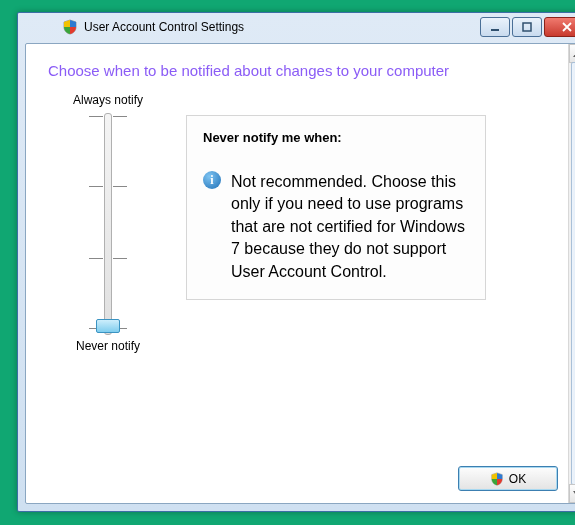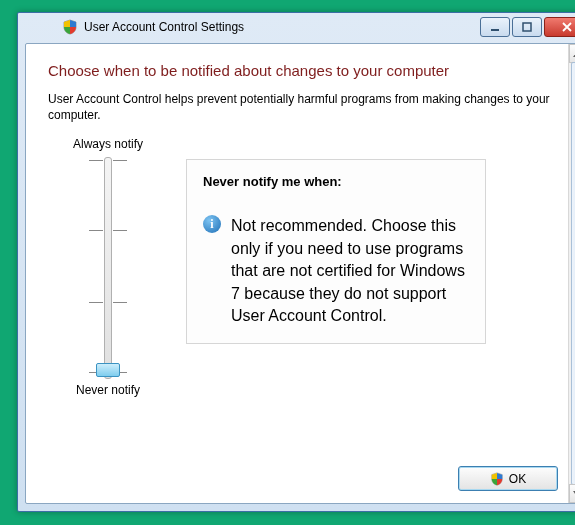--- a/index.html
+++ b/index.html
@@ -7,21 +7,21 @@
 .watermark{position:absolute;top:50%;left:50%;width:320px;height:320px;transform:translate(-50%,-50%);border-radius:50%;background:radial-gradient(circle,#66c6a0 0%,#55bd94 70%,#10a772 100%);opacity:0.55;z-index:0;}
 .window{position:absolute;left:17px;top:12px;width:540px;height:498px;border:1px solid #3b6ea5;border-radius:2px;background:linear-gradient(#dfeaf6,#cfe0f1);box-shadow:0 0 6px rgba(0,0,0,0.3);z-index:1;padding-left:36px;}
 .titlebar{height:28px;display:flex;align-items:center;padding:0 4px 0 8px;}
 .app-icon{width:16px;height:16px;margin-right:6px;}
 .title-text{color:#000;font-size:12px;flex:1;}
 .win-controls{display:flex;gap:2px;}
 .wbtn{width:28px;height:18px;border:1px solid #4a6f97;border-radius:3px;background:linear-gradient(#eaf2fb,#c9dbef);display:flex;align-items:center;justify-content:center;cursor:default;}
 .wbtn.close{width:44px;background:linear-gradient(#f07a6f,#c83a2e);border-color:#8a2219;}
 .wbtn svg{display:block;}
 .client{position:absolute;left:7px;top:30px;right:7px;bottom:7px;background:#fff;border:1px solid #8aa6c1;border-radius:2px;padding:18px 10px 10px 22px;box-sizing:border-box;}
-.headline{color:#7f1d1d;font-size:15px;margin:0 0 12px 0;font-weight:400;}
+.headline{color:#8b5cf6;font-size:15px;margin:0 0 12px 0;font-weight:400;}
 .para{color:#000;font-size:12px;margin:0 0 2px 0;line-height:1.35;}
 .link{color:#0066cc;text-decoration:underline;cursor:pointer;font-size:12px;}
 .slider-area{margin-top:14px;display:flex;align-items:flex-start;gap:18px;}
 .slider-col{display:flex;flex-direction:column;align-items:center;width:120px;}
 .lbl{font-size:12px;color:#000;margin-bottom:6px;}
 .lbl.bottom{margin-top:6px;margin-bottom:0;}
 .track-wrap{position:relative;height:220px;width:50px;display:flex;justify-content:center;}
 .track{width:6px;height:220px;background:linear-gradient(#f4f4f4,#e0e0e0);border:1px solid #b0b0b0;border-radius:3px;position:relative;}
 .tick{position:absolute;width:14px;height:1px;background:#888;left:-16px;}
 .tick.r{left:auto;right:-16px;}
@@ -85,21 +85,20 @@
         </div>
       <div class="sb-thumb"></div>
       <div class="sb-btn" style="position:absolute;bottom:0;left:0;right:0">
           <svg width="9" height="6">
             <path d="M4.5 6 L9 0 H0 Z" fill="#606060"></path>
           </svg>
         </div>
     </div>
 
     <h1 class="headline">Choose when to be notified about changes to your computer</h1>
-    <p class="para">User Account Control helps prevent potentially harmful programs from making changes to your computer.</p>
 
     <div class="slider-area">
       <div class="slider-col">
         <div class="lbl">Always notify</div>
         <div class="track-wrap">
           <div class="track">
             <span class="tick" style="top:2px"></span>
               <span class="tick r" style="top:2px"></span>
             <span class="tick" style="top:72px"></span>
               <span class="tick r" style="top:72px"></span>

